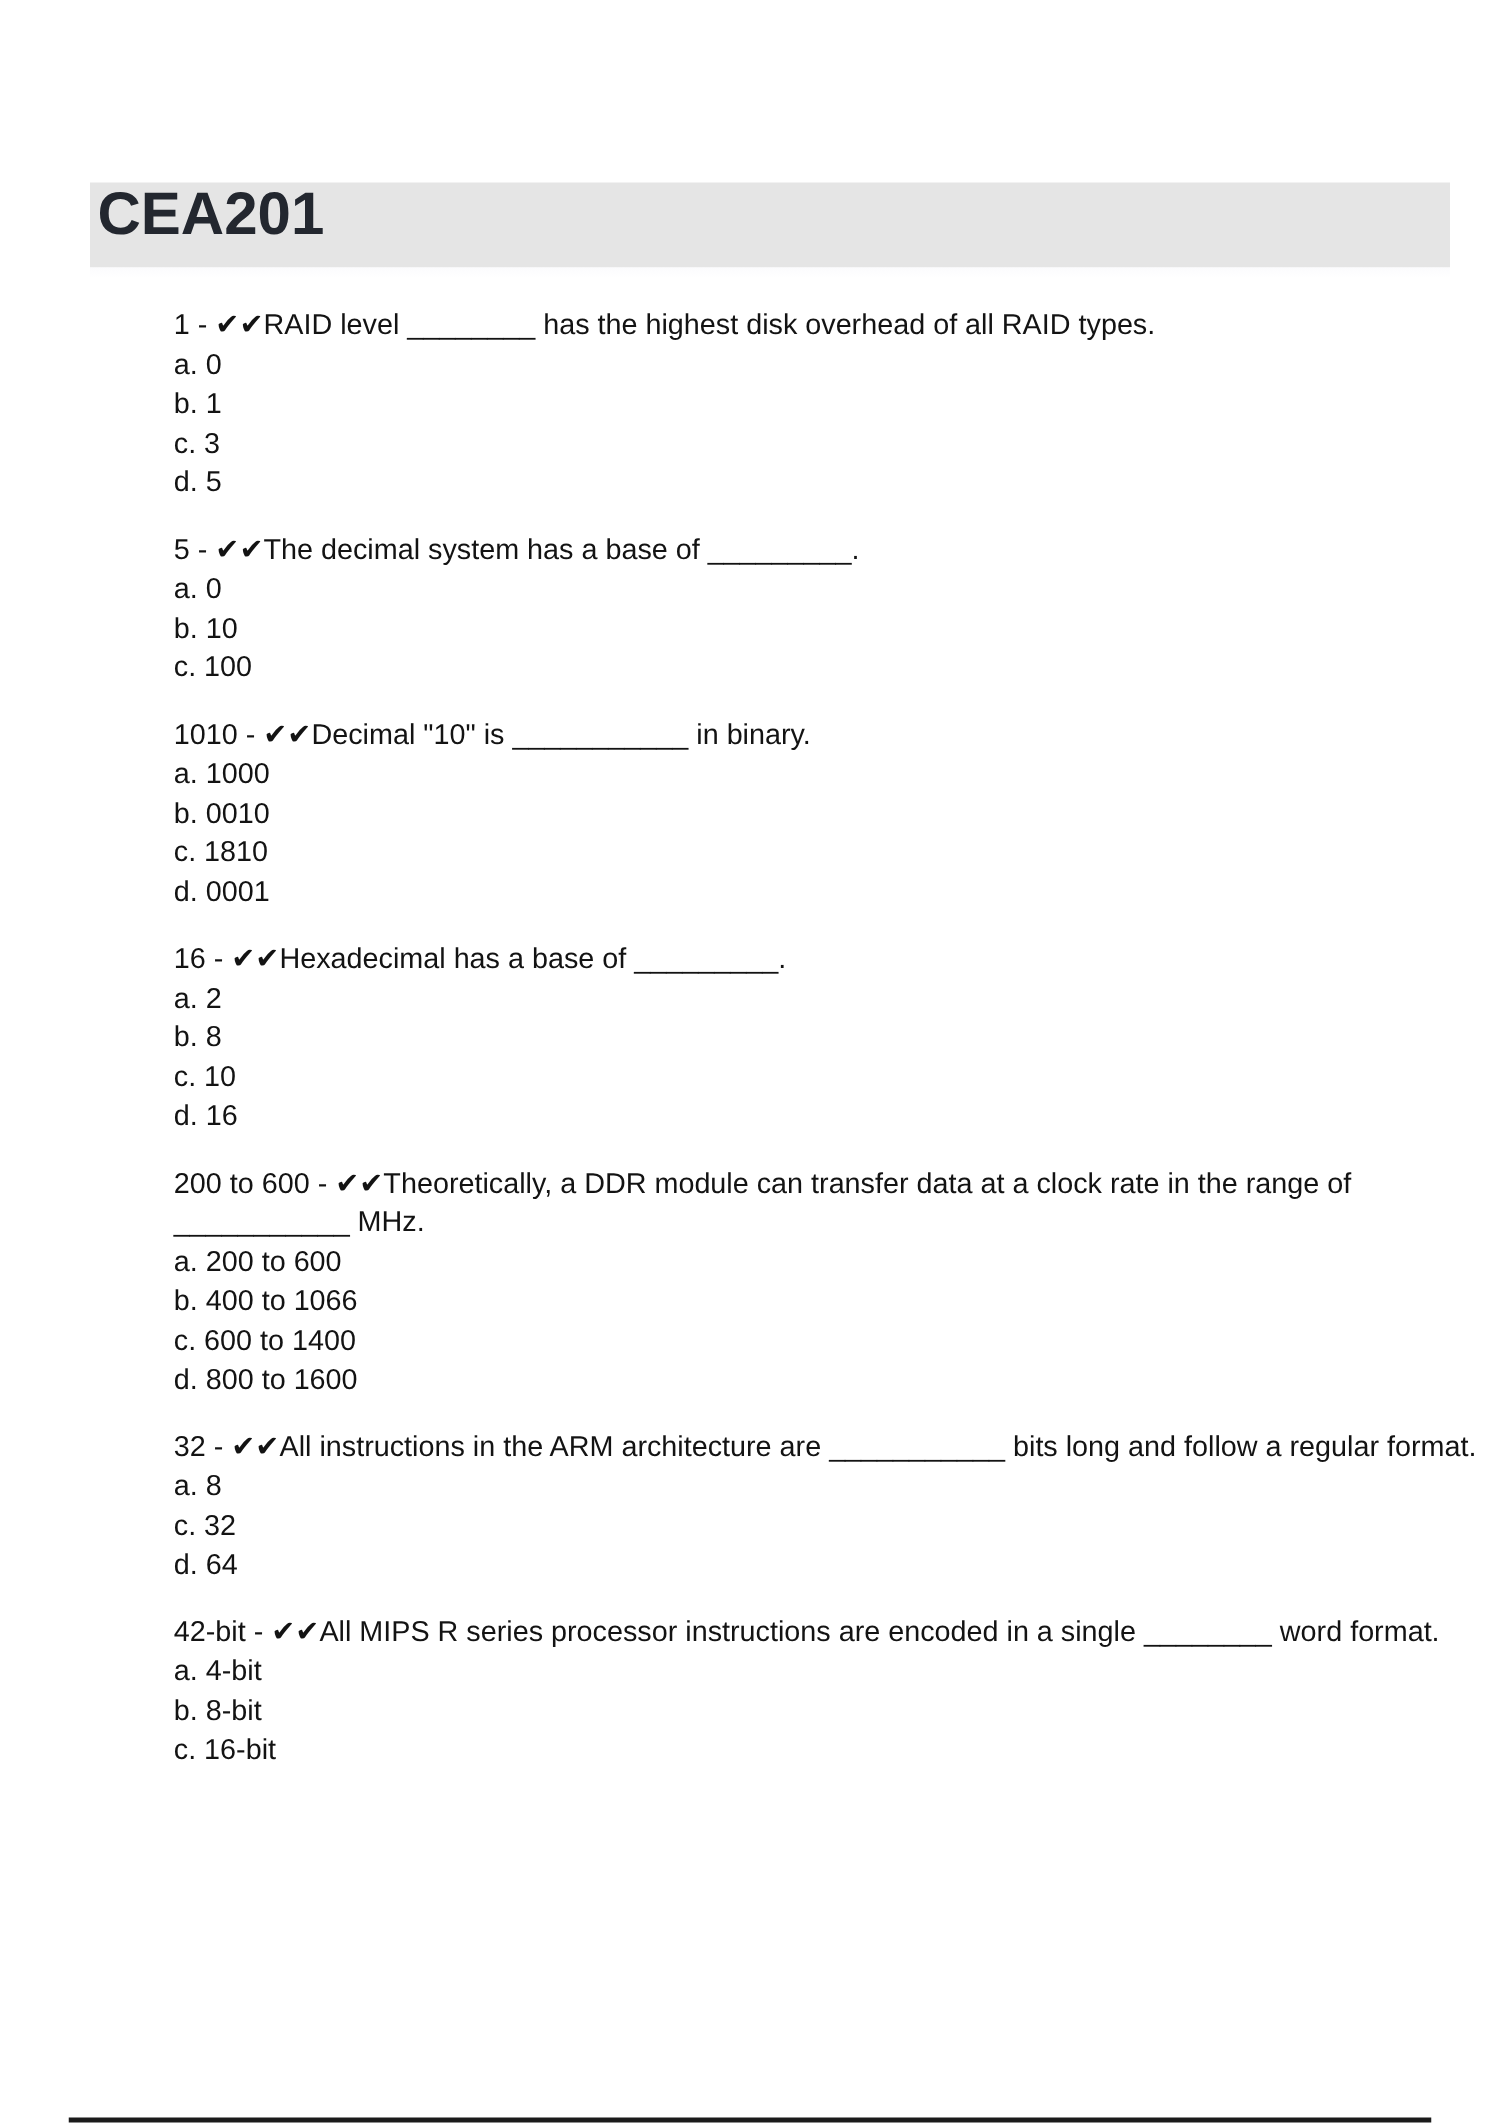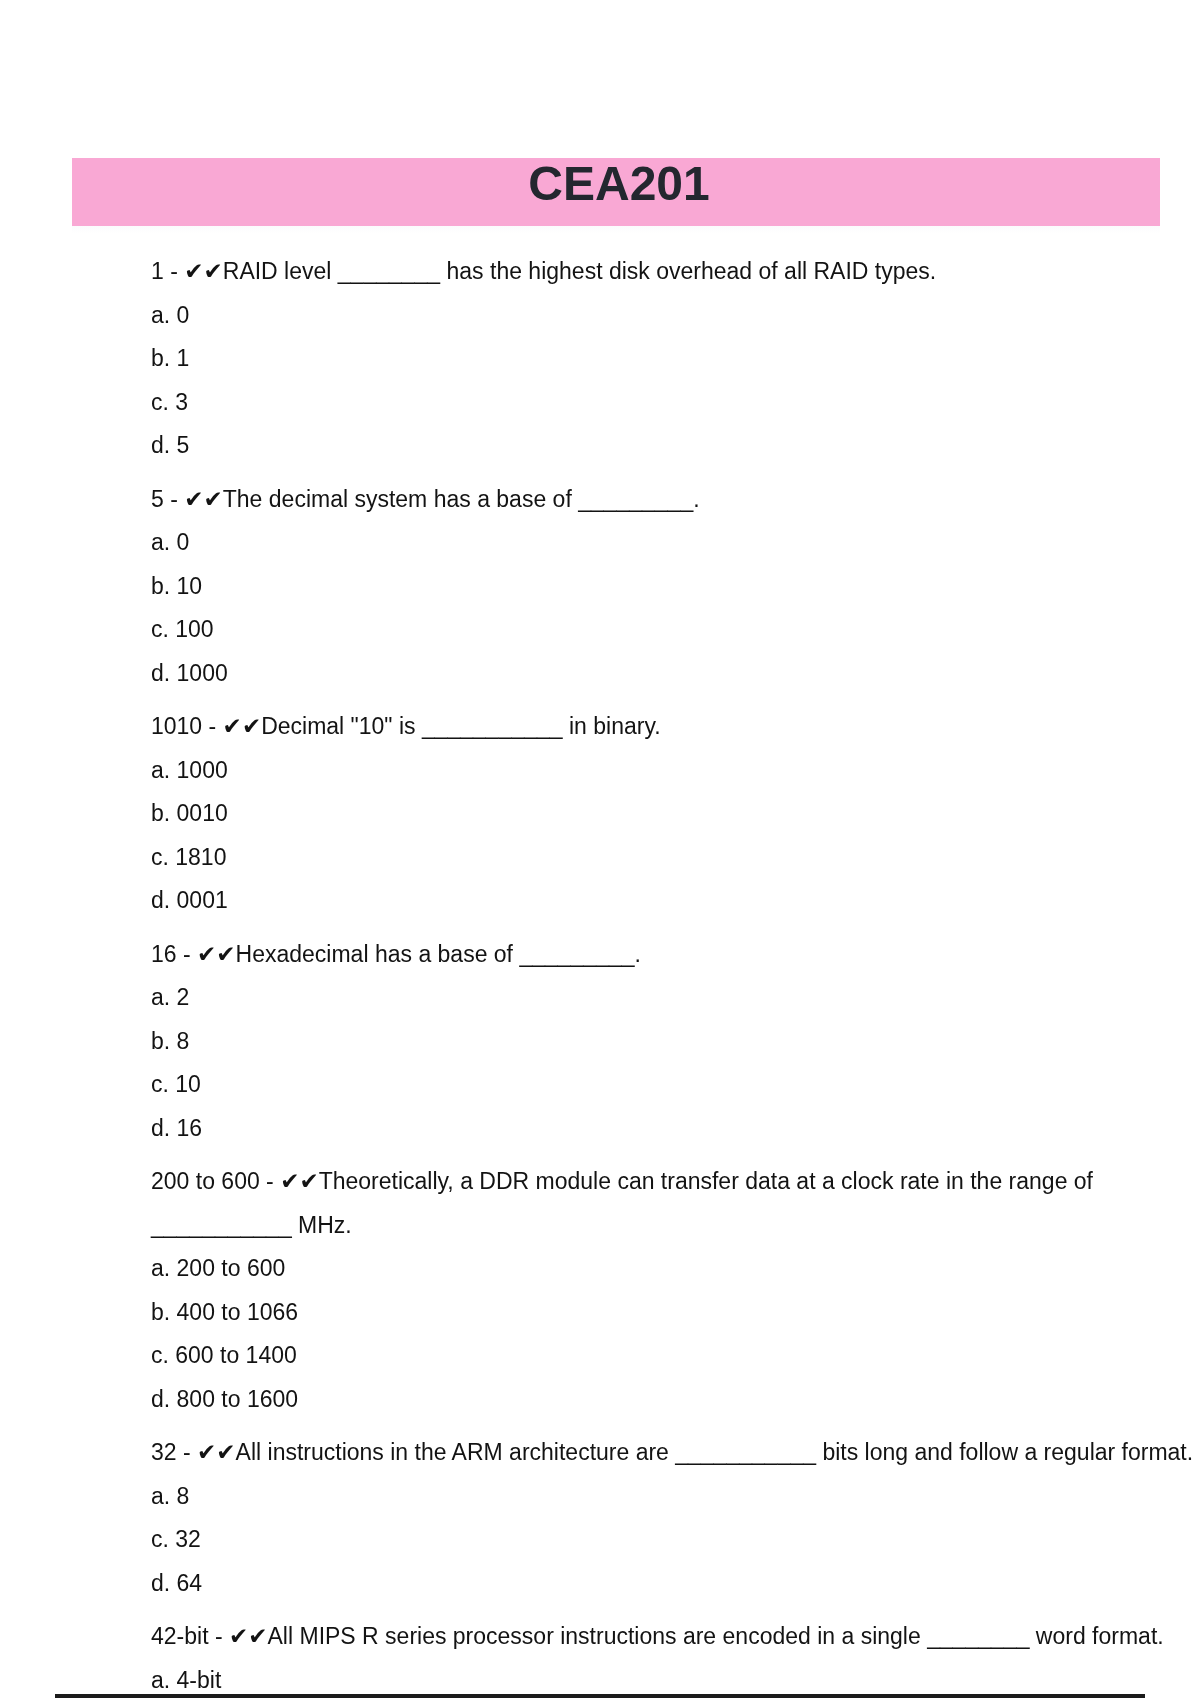--- a/index.html
+++ b/index.html
@@ -11,25 +11,24 @@
     width: 1200px;
     height: 1700px;
     position: relative;
     overflow: hidden;
     font-family: "Liberation Sans", sans-serif;
     color: #131313;
   }
   .header-bar {
     position: absolute;
     left: 72px;
-    top: 158px;
+    top: 146px;
     width: 1088px;
     height: 68px;
-    background: #f9a8d4;
-    text-align: center;
+    background: #e5e5e5;
   }
   .header-bar::after {
     content: "";
     position: absolute;
     left: 0;
     bottom: -8px;
     width: 100%;
     height: 8px;
     background: linear-gradient(#fbfbfd, #ffffff);
   }
@@ -46,21 +45,21 @@
     left: 135px;
     top: 242px;
     width: 1045px;
     font-size: 23px;
     line-height: 27.5px;
   }
   .qblock {
     margin: 0 0 26px 0;
   }
   .content p {
-    margin: 16px;
+    margin: 4px;
     padding: 0;
     white-space: nowrap;
   }
   .bottom-rule {
     position: absolute;
     left: 55px;
     top: 1694px;
     width: 1090px;
     height: 4px;
     background: #1b1b1b;
@@ -81,21 +80,20 @@
     <p>b. 1</p>
     <p>c. 3</p>
     <p>d. 5</p>
   </div>
 
   <div class="qblock">
     <p>5 - ✔✔The decimal system has a base of _________.</p>
     <p>a. 0</p>
     <p>b. 10</p>
     <p>c. 100</p>
-    <p>d. 1000</p>
   </div>
 
   <div class="qblock">
     <p>1010 - ✔✔Decimal "10" is ___________ in binary.</p>
     <p>a. 1000</p>
     <p>b. 0010</p>
     <p>c. 1810</p>
     <p>d. 0001</p>
   </div>
 

